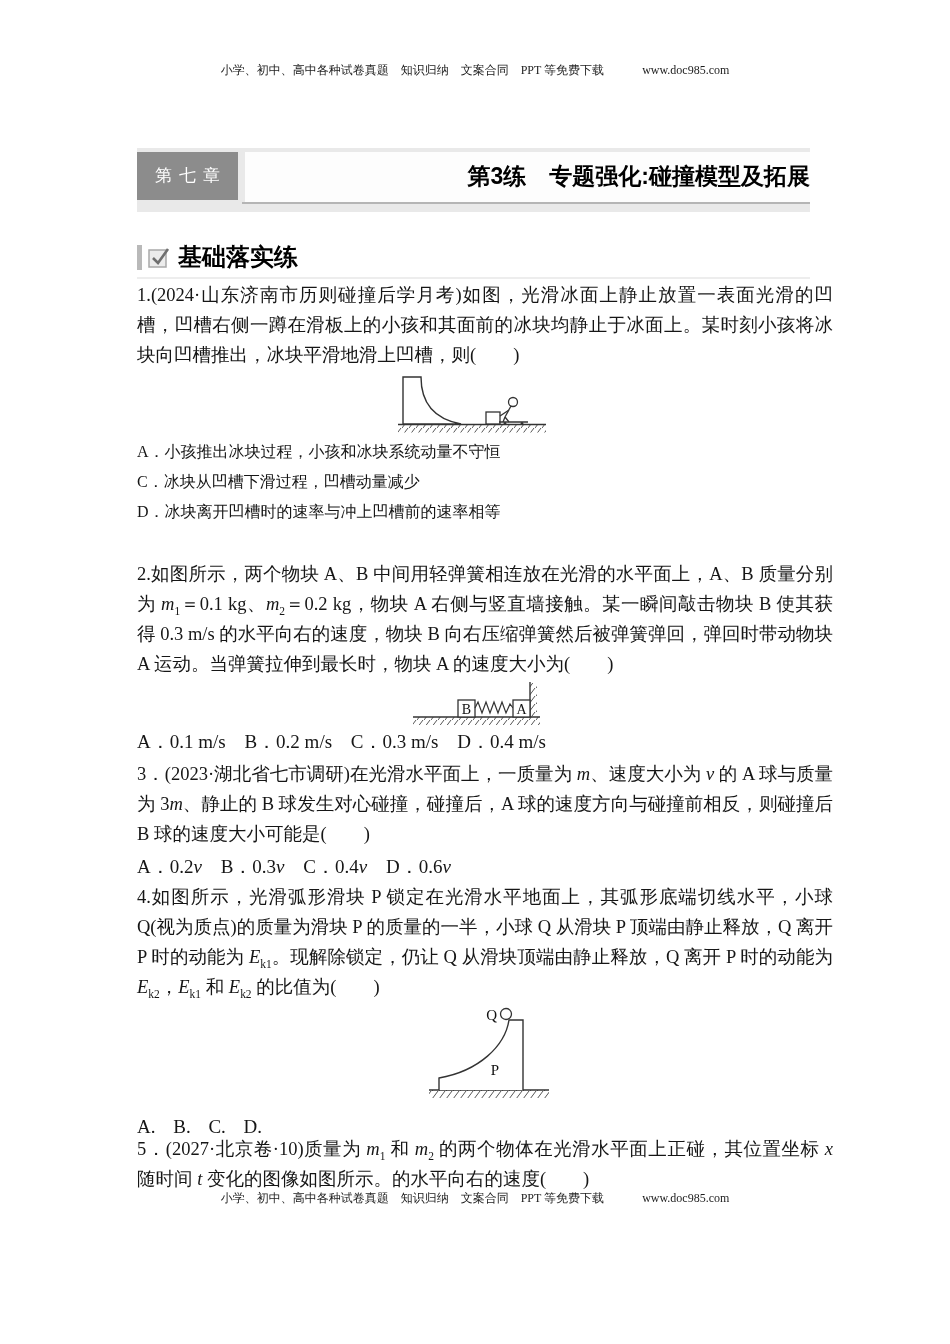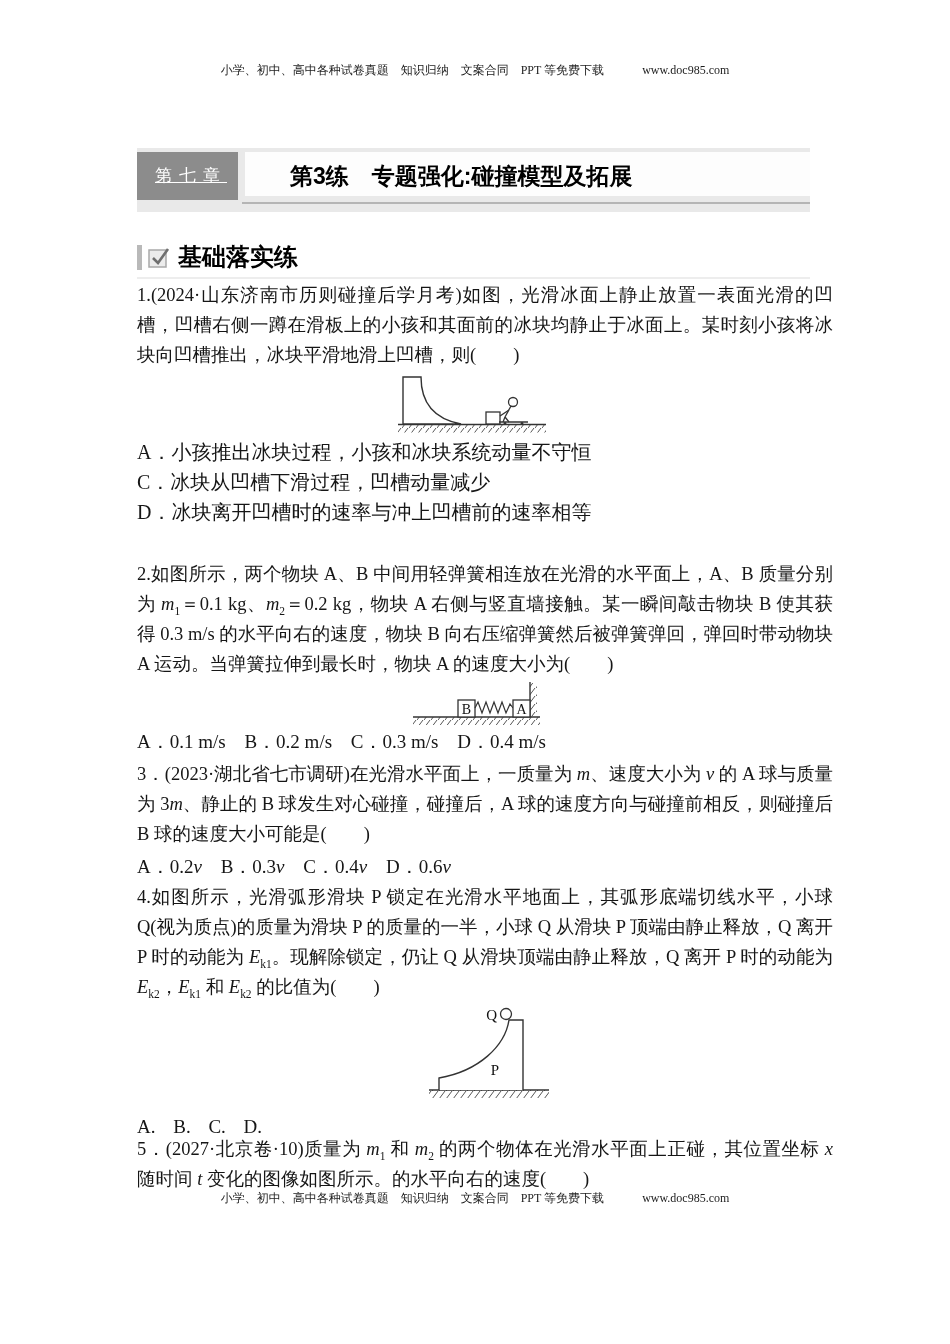--- a/index.html
+++ b/index.html
@@ -3,33 +3,33 @@
 <meta charset="utf-8">
 <style>
   html,body{margin:0;padding:0;background:#fff;}
   .page{position:relative;width:950px;height:1344px;background:#ffffff;overflow:hidden;
         font-family:"Liberation Serif","DejaVu Serif",serif;color:#161616;}
   .pnote{position:absolute;left:0;right:0;text-align:center;font-size:12px;color:#1c1c1c;}
   .pnote .url{margin-left:38px;}
   .banner{position:absolute;left:137px;top:148px;width:673px;height:64px;background:#e9e9e9;}
   .chapter{position:absolute;left:0;top:4px;width:101px;height:48px;background:#8c8c8c;color:#fff;
            font-family:"Liberation Sans","DejaVu Sans",sans-serif;font-size:17px;line-height:48px;
-           text-align:center;letter-spacing:7px;text-indent:7px;text-decoration:underline;}
-  .titlebox{position:absolute;left:108px;top:4px;right:0;height:44px;background:#fdfdfd;}
+           text-align:center;letter-spacing:7px;text-indent:7px;}
+  .titlebox{position:absolute;left:108px;top:4px;right:0;height:52px;background:#fdfdfd;text-align:right;}
   .ptitle{display:inline-block;padding-left:45px;font-family:"Liberation Sans","DejaVu Sans",sans-serif;
           font-weight:bold;font-size:23px;line-height:48px;color:#000;}
   .bline{position:absolute;left:105px;right:0;top:54px;height:2px;background:#b5b5b5;}
   .sechead{position:absolute;left:137px;top:243px;height:28px;display:flex;align-items:center;}
   .vbar{display:inline-block;width:5px;height:25px;background:#b9b9b9;margin-right:4px;}
   .cbx{margin-right:6px;}
   .seclabel{font-family:Liberation Serif, serif;font-weight:bold;font-size:24px;color:#000;}
   .secline{position:absolute;left:137px;top:277px;width:673px;height:2px;background:#ededed;}
   .stem{position:absolute;left:137px;width:696px;font-size:18.5px;line-height:30px;
         text-align:justify;text-justify:inter-ideograph;}
-  .opts{position:absolute;left:137px;width:696px;font-size:20px;line-height:30px;}
+  .opts{position:absolute;left:137px;width:696px;font-size:16px;line-height:30px;}
   .optrow{position:absolute;left:137px;width:696px;font-size:19px;line-height:30px;}
   .optrow .opt{margin-right:14px;}
   .optrow .opt-tight{margin-right:13px;}
   .it{font-style:italic;}
   .hei{font-family:"Liberation Sans","DejaVu Sans",sans-serif;}
   sub{font-size:0.62em;line-height:0;}
   .fig{position:absolute;}
   .figlabel{font-family:"Liberation Serif","DejaVu Serif",serif;font-size:14px;fill:#111;}
 </style>
 </head>

